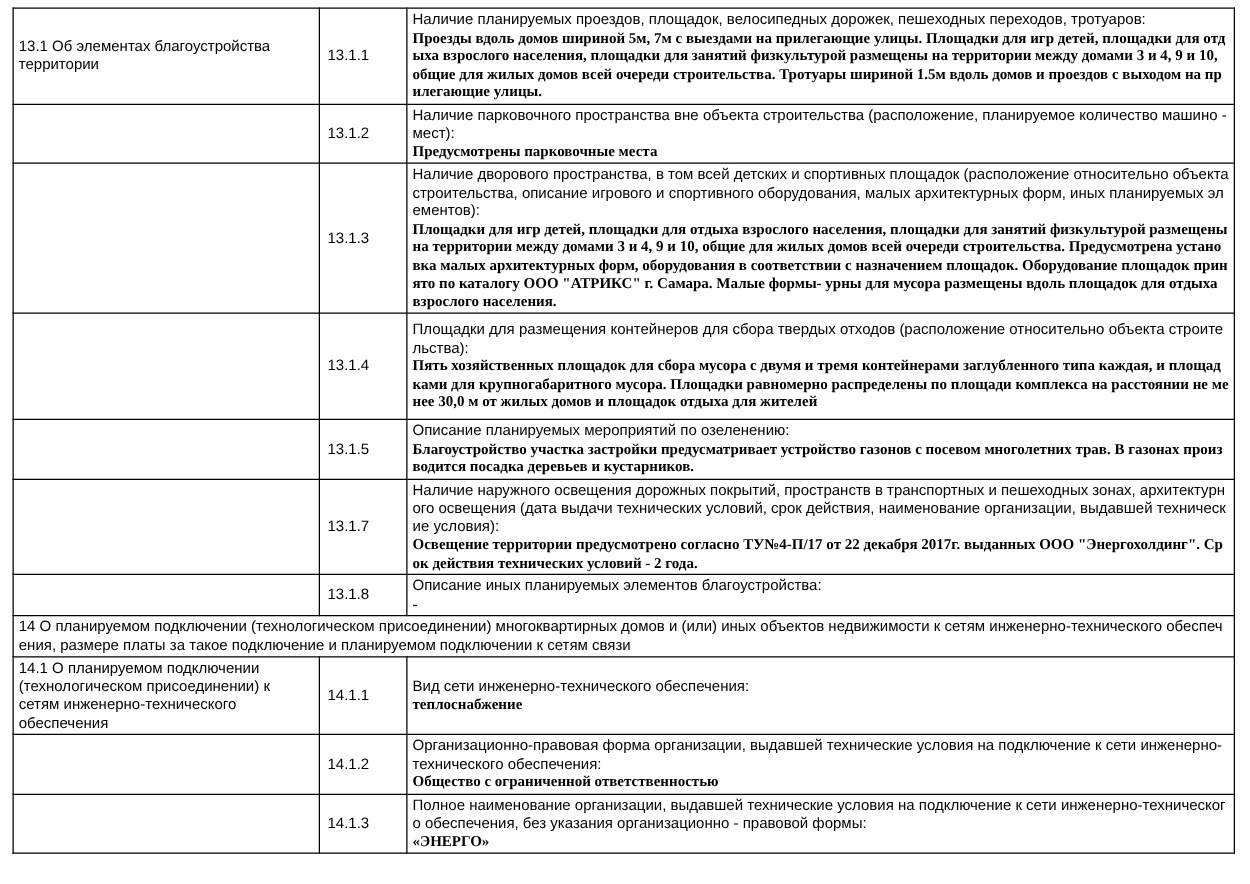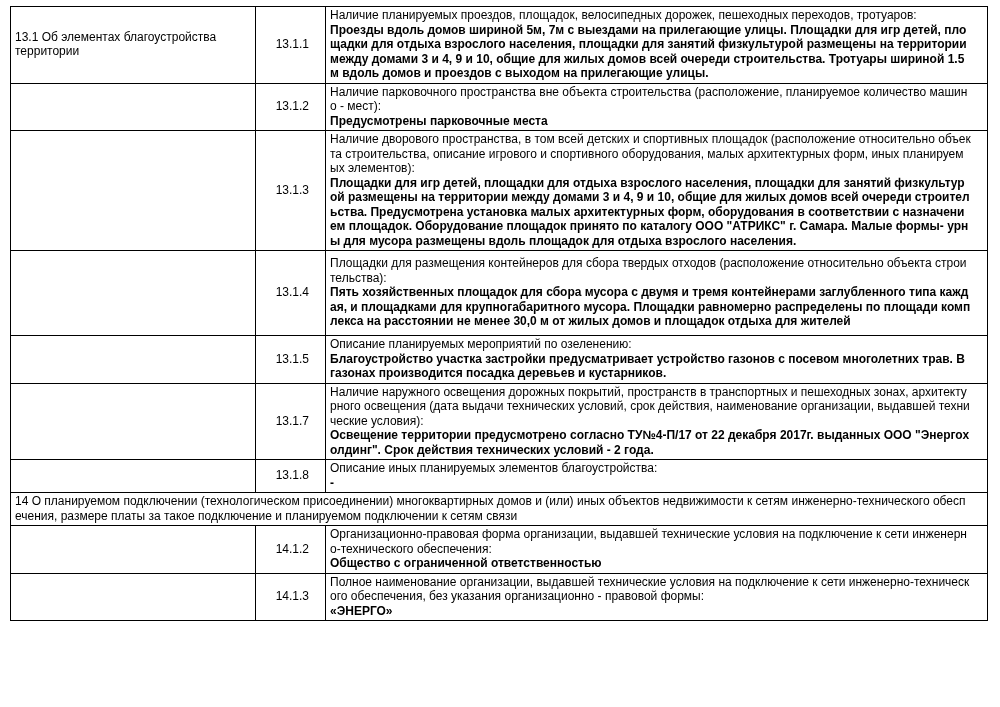--- a/index.html
+++ b/index.html
@@ -20,35 +20,34 @@
     width: 977px;
     margin: 6px 0 0 10px;
   }
   col.c-section { width: 245px; }
   col.c-num     { width: 70px;  }
   col.c-content { width: 662px; }
   td {
     border: 1px solid #000000;
     font-size: 12px;
     line-height: 14.5px;
-    padding: 1px 16px 2px 4px;
+    padding: 1px 4px 2px 4px;
     vertical-align: middle;
     word-break: break-all;
     color: #000000;
   }
   td.num-cell {
     padding-left: 6px;
     word-break: normal;
-    text-align: right;
   }
   td.section-cell {
     word-break: normal;
   }
   .question { font-weight: normal; }
-  .answer   { font-weight: bold; }
+  .answer   { font-weight: bold; font-family: Liberation Serif, serif; }
   td.span-header { font-weight: normal; }
   
   tr.r1  { height: 68px; }
   tr.r2  { height: 45px; }
   tr.r3  { height: 120px; }
   tr.r4  { height: 85px; }
   tr.r5  { height: 44px; }
   tr.r6  { height: 30px; }
   tr.r7  { height: 70px; }
   tr.r8  { height: 28px; margin-left: 27px; }
@@ -131,20 +130,30 @@
       <td>
         <div class="question">Описание иных планируемых элементов благоустройства:</div>
         <div class="answer">-</div>
       </td>
     </tr>
 
     <tr class="rh">
       <td class="span-header" colspan="3">14 О планируемом подключении (технологическом присоединении) многоквартирных домов и (или) иных объектов недвижимости к сетям инженерно-технического обеспечения, размере платы за такое подключение и планируемом подключении к сетям связи</td>
     </tr>
 
+    <tr class="r9">
+      <td class="section-cell">
+        <span>14.1 О планируемом подключении (технологическом присоединении) к сетям инженерно-технического обеспечения</span>
+      </td>
+      <td class="num-cell">14.1.1</td>
+      <td>
+        <div class="question">Вид сети инженерно-технического обеспечения:</div>
+        <div class="answer">теплоснабжение</div>
+      </td>
+    </tr>
 
     <tr class="r10">
       <td class="section-cell"></td>
       <td class="num-cell">14.1.2</td>
       <td>
         <div class="question">Организационно-правовая форма организации, выдавшей технические условия на подключение к сети инженерно-технического обеспечения:</div>
         <div class="answer">Общество с ограниченной ответственностью</div>
       </td>
     </tr>
 

